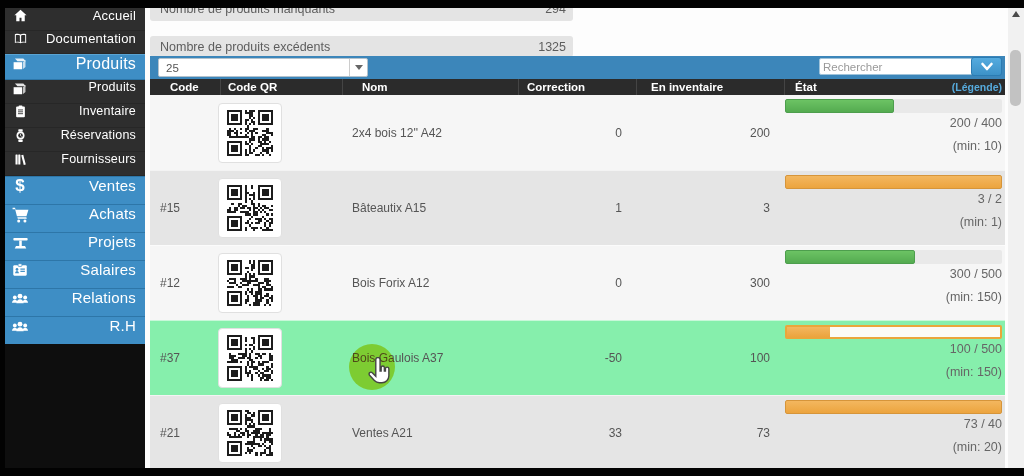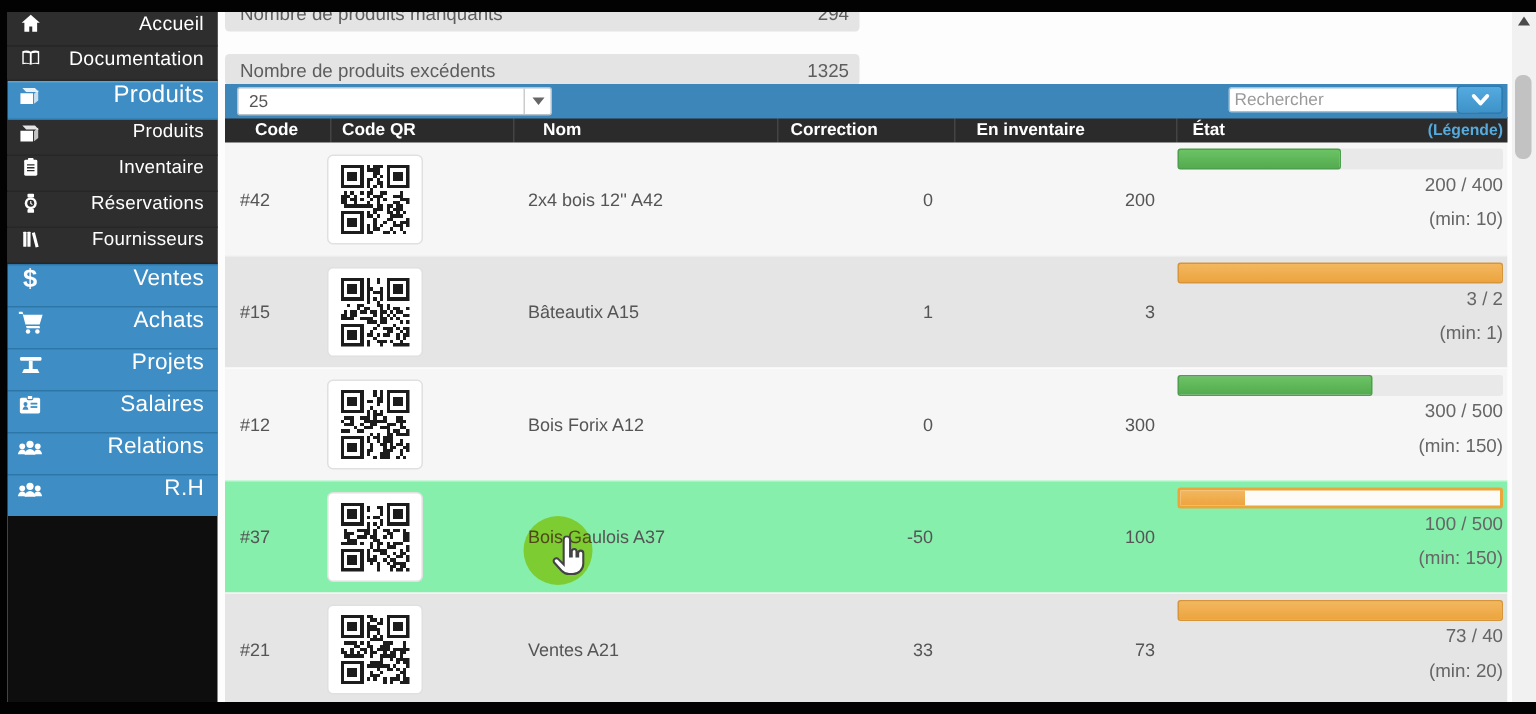--- a/index.html
+++ b/index.html
@@ -279,21 +279,20 @@
     <div class="th th-corr">Correction</div>
     <div class="th th-inv">En inventaire</div>
     <div class="th th-etat">
       <span>État</span>
       <span class="legend">(Légende)</span>
     </div>
   </div>
 
   <div class="rows" id="rows">
       <div class="trow zebra-light">
-    <div class="c c-code">#42</div>
     <div class="c c-qr">
       <div class="qrbox">
             <svg viewBox="0 0 21 21" width="46" height="46" style="shape-rendering:crispEdges">
               <rect width="21" height="21" fill="#fff"></rect>
               <g fill="#1c1c1c">
                 <rect x="0" y="0" width="1" height="1"></rect>
                 <rect x="1" y="0" width="1" height="1"></rect>
                 <rect x="2" y="0" width="1" height="1"></rect>
                 <rect x="3" y="0" width="1" height="1"></rect>
                 <rect x="4" y="0" width="1" height="1"></rect>

